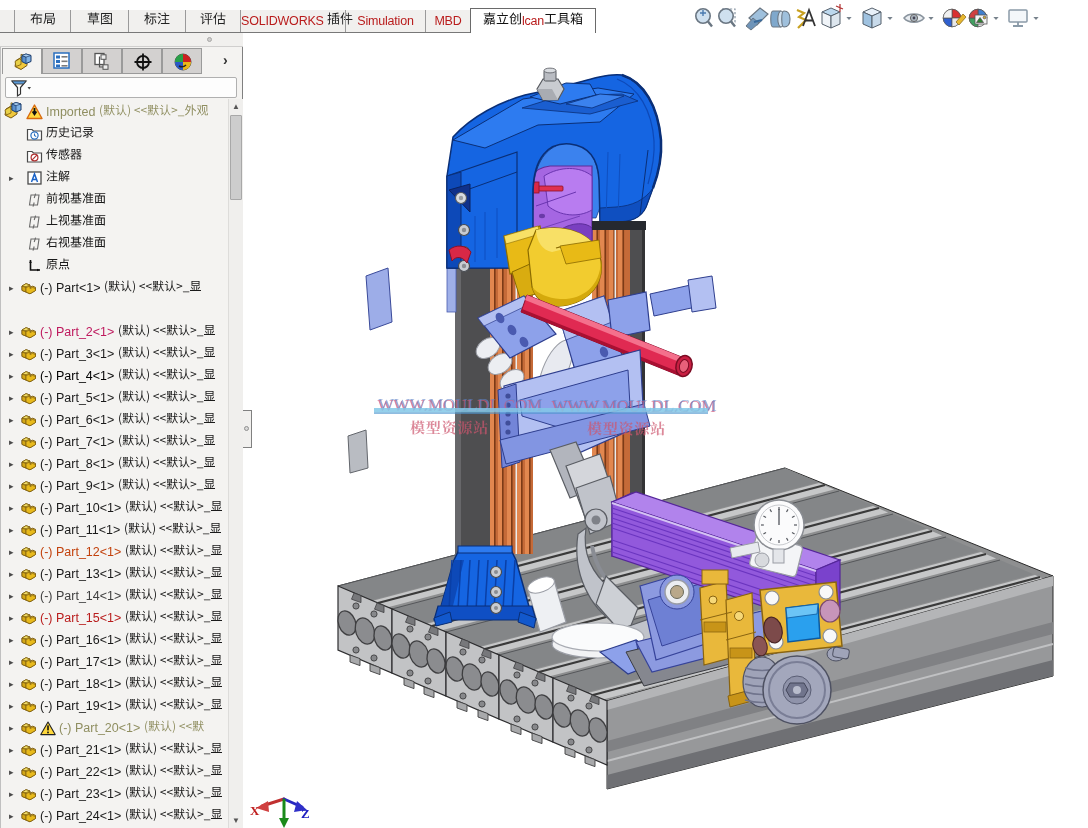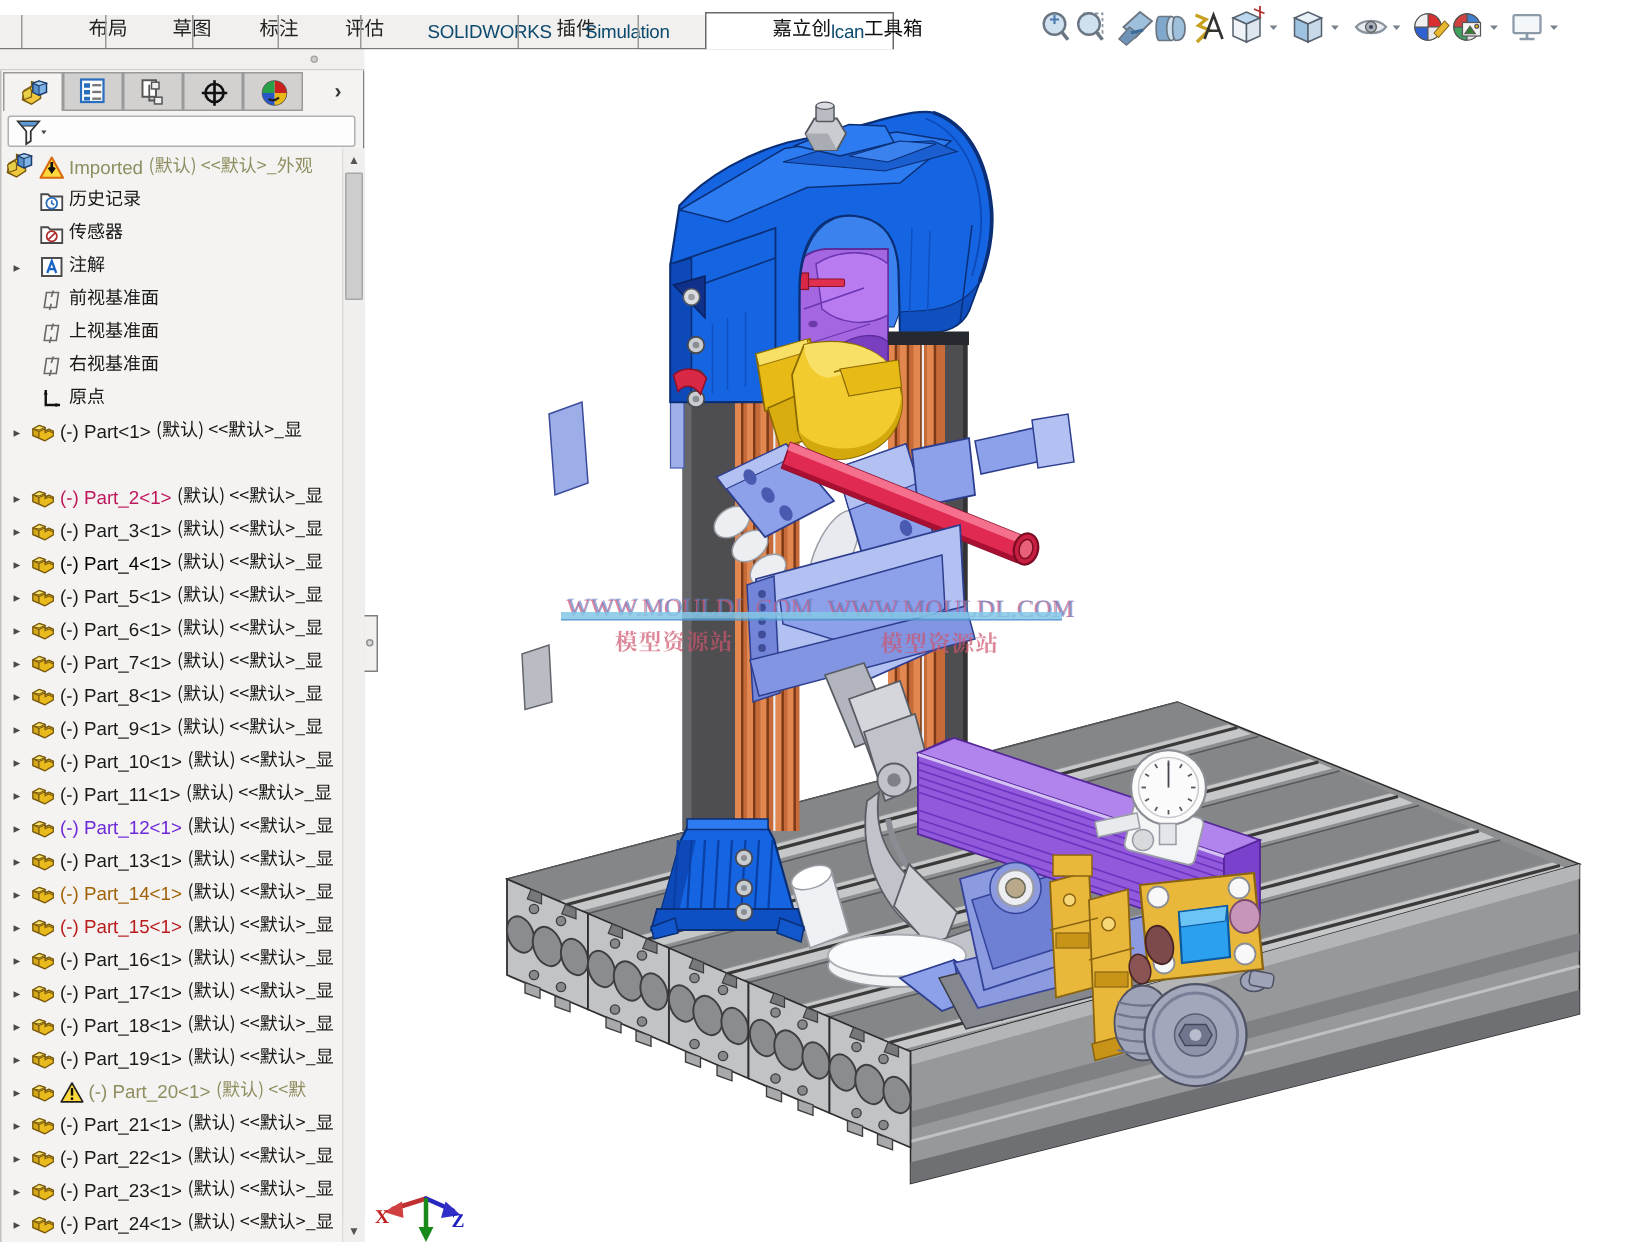--- a/index.html
+++ b/index.html
@@ -1,19 +1,19 @@
 <!DOCTYPE html>
 <html><head><meta charset="utf-8"><style>
 * { margin:0; padding:0; box-sizing:border-box; }
 html,body { width:1088px; height:828px; overflow:hidden; background:#fff;
   font-family:"Liberation Sans", sans-serif; }
 #tabbar { position:absolute; left:0; top:10px; width:596px; height:23px; background:#f1f0ee;
   border-bottom:1px solid #787878; }
-.tab { position:absolute; top:0; height:22px; text-align:center; font-size:13px; color:#0c4a6e;
-  border-left:1px solid #9a9a9a; line-height:22px; white-space:nowrap;padding-left:44px; }
+.tab { position:absolute; top:0; height:22px; text-align:center; font-size:13px; color:#b91c1c;
+  border-left:1px solid #9a9a9a; line-height:22px; white-space:nowrap; }
 .tab.active { background:#fff; border:1px solid #6a6a6a; border-bottom:none; top:-2px; height:25px; line-height:24px; }
 .lt2 { font-size:12.5px; letter-spacing:-0.2px; }
 #strip { position:absolute; left:0; top:33px; width:425px; height:14px; background:#f1f0ee;
   border-bottom:1px solid #d0cfce; border-right:1px solid #d0cfce; }
 #strip .dot { position:absolute; left:207px; top:4px; width:5px; height:5px; border-radius:50%;
   background:#cfcecd; border:1px solid #a8a7a6; }
 #panel { position:absolute; left:0; top:47px; width:243px; height:781px; background:#f4f3f1;
   border-right:1px solid #808080; border-left:1px solid #c0c0c0; }
 #ptabs { position:absolute; left:1px; top:1px; height:26px; }
 .ptab { position:absolute; top:0; width:40px; height:26px; background:#d3d1d0; border:1px solid #9a9a9a; }
@@ -379,37 +379,37 @@
 <path d="M7 8.6 L11 7 L11 9.5 L13.6 8.4 L16.5 9.6 L16.5 11.5 L11 14.8 L7 13 Z" fill="#e8ba1c" stroke="#7a5a10" stroke-width="0.7"></path>
 <path d="M7 4.7 L11 6 L7 7.6 L3 7 Z" fill="#f8e46a" stroke="#7a5a10" stroke-width="0.7"></path>
         </svg><span class="lt" style="color:#1a1a1a">(-)&nbsp;Part_11&lt;1&gt;&nbsp;</span><svg style="vertical-align:-4px" width="97" height="16" viewBox="0 0 97 16">
           <use href="#sfx" fill="#1a1a1a"></use>
         </svg></div>
       <div class="trow" style="top:442px"><span class="arr">▸</span><svg width="18" height="17" viewBox="0 0 18 17">
 <path d="M3 7 L7 4.7 L11 6 L11 8.3 L13.6 7.2 L16.5 8.4 L16.5 11.5 L11 14.8 L3 11.4 Z" fill="#f3cb2e" stroke="#7a5a10" stroke-width="1" stroke-linejoin="round"></path>
 <path d="M3 7 L7 8.6 L7 13 L3 11.4 Z" fill="#d4a816" stroke="#7a5a10" stroke-width="0.7"></path>
 <path d="M7 8.6 L11 7 L11 9.5 L13.6 8.4 L16.5 9.6 L16.5 11.5 L11 14.8 L7 13 Z" fill="#e8ba1c" stroke="#7a5a10" stroke-width="0.7"></path>
 <path d="M7 4.7 L11 6 L7 7.6 L3 7 Z" fill="#f8e46a" stroke="#7a5a10" stroke-width="0.7"></path>
-        </svg><span class="lt" style="color:#6d28d9">(-)&nbsp;Part_12&lt;1&gt;&nbsp;</span><svg style="vertical-align:-4px" width="97" height="16" viewBox="0 0 97 16">
+        </svg><span class="lt" style="color:#c2410c">(-)&nbsp;Part_12&lt;1&gt;&nbsp;</span><svg style="vertical-align:-4px" width="97" height="16" viewBox="0 0 97 16">
           <use href="#sfx" fill="#1a1a1a"></use>
         </svg></div>
       <div class="trow" style="top:464px"><span class="arr">▸</span><svg width="18" height="17" viewBox="0 0 18 17">
 <path d="M3 7 L7 4.7 L11 6 L11 8.3 L13.6 7.2 L16.5 8.4 L16.5 11.5 L11 14.8 L3 11.4 Z" fill="#f3cb2e" stroke="#7a5a10" stroke-width="1" stroke-linejoin="round"></path>
 <path d="M3 7 L7 8.6 L7 13 L3 11.4 Z" fill="#d4a816" stroke="#7a5a10" stroke-width="0.7"></path>
 <path d="M7 8.6 L11 7 L11 9.5 L13.6 8.4 L16.5 9.6 L16.5 11.5 L11 14.8 L7 13 Z" fill="#e8ba1c" stroke="#7a5a10" stroke-width="0.7"></path>
 <path d="M7 4.7 L11 6 L7 7.6 L3 7 Z" fill="#f8e46a" stroke="#7a5a10" stroke-width="0.7"></path>
         </svg><span class="lt" style="color:#1a1a1a">(-)&nbsp;Part_13&lt;1&gt;&nbsp;</span><svg style="vertical-align:-4px" width="97" height="16" viewBox="0 0 97 16">
           <use href="#sfx" fill="#1a1a1a"></use>
         </svg></div>
       <div class="trow" style="top:486px"><span class="arr">▸</span><svg width="18" height="17" viewBox="0 0 18 17">
 <path d="M3 7 L7 4.7 L11 6 L11 8.3 L13.6 7.2 L16.5 8.4 L16.5 11.5 L11 14.8 L3 11.4 Z" fill="#f3cb2e" stroke="#7a5a10" stroke-width="1" stroke-linejoin="round"></path>
 <path d="M3 7 L7 8.6 L7 13 L3 11.4 Z" fill="#d4a816" stroke="#7a5a10" stroke-width="0.7"></path>
 <path d="M7 8.6 L11 7 L11 9.5 L13.6 8.4 L16.5 9.6 L16.5 11.5 L11 14.8 L7 13 Z" fill="#e8ba1c" stroke="#7a5a10" stroke-width="0.7"></path>
 <path d="M7 4.7 L11 6 L7 7.6 L3 7 Z" fill="#f8e46a" stroke="#7a5a10" stroke-width="0.7"></path>
-        </svg><span class="lt" style="color:#a16207">(-)&nbsp;Part_14&lt;1&gt;&nbsp;</span><svg style="vertical-align:-4px" width="97" height="16" viewBox="0 0 97 16">
+        </svg><span class="lt" style="color:#404040">(-)&nbsp;Part_14&lt;1&gt;&nbsp;</span><svg style="vertical-align:-4px" width="97" height="16" viewBox="0 0 97 16">
           <use href="#sfx" fill="#1a1a1a"></use>
         </svg></div>
       <div class="trow" style="top:508px"><span class="arr">▸</span><svg width="18" height="17" viewBox="0 0 18 17">
 <path d="M3 7 L7 4.7 L11 6 L11 8.3 L13.6 7.2 L16.5 8.4 L16.5 11.5 L11 14.8 L3 11.4 Z" fill="#f3cb2e" stroke="#7a5a10" stroke-width="1" stroke-linejoin="round"></path>
 <path d="M3 7 L7 8.6 L7 13 L3 11.4 Z" fill="#d4a816" stroke="#7a5a10" stroke-width="0.7"></path>
 <path d="M7 8.6 L11 7 L11 9.5 L13.6 8.4 L16.5 9.6 L16.5 11.5 L11 14.8 L7 13 Z" fill="#e8ba1c" stroke="#7a5a10" stroke-width="0.7"></path>
 <path d="M7 4.7 L11 6 L7 7.6 L3 7 Z" fill="#f8e46a" stroke="#7a5a10" stroke-width="0.7"></path>
         </svg><span class="lt" style="color:#b91c1c">(-)&nbsp;Part_15&lt;1&gt;&nbsp;</span><svg style="vertical-align:-4px" width="97" height="16" viewBox="0 0 97 16">
           <use href="#sfx" fill="#1a1a1a"></use>
         </svg></div>

